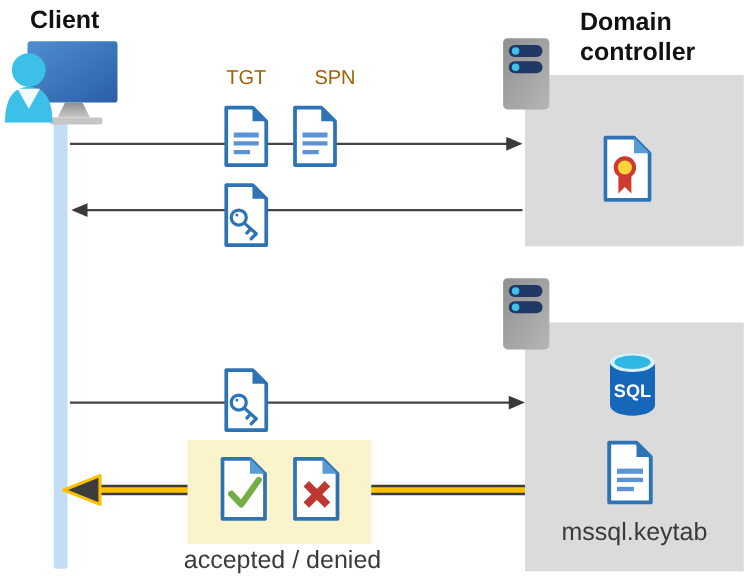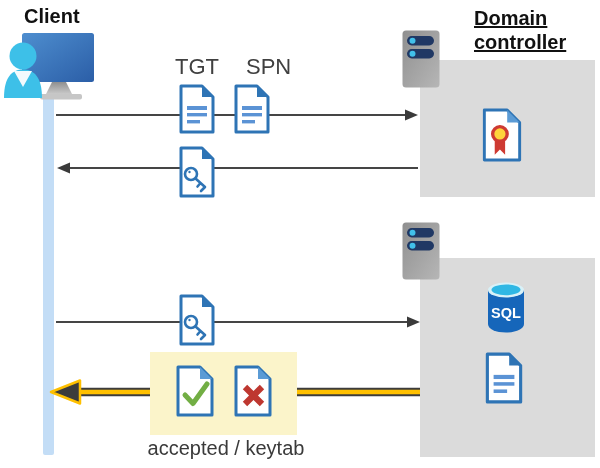--- a/index.html
+++ b/index.html
@@ -12,23 +12,23 @@
     left:43px;top:97px;width:11px;height:358px;background:#C3DDF6;border-radius:2px;z-index:1;
   }
   .arrows{left:0;top:0;z-index:2;}
   .panel{background:#DBDBDB;z-index:3;}
   .panel.dc{left:420px;top:60px;width:175px;height:137px;}
   .panel.linux{left:420px;top:258px;width:175px;height:199px;}
   .highlight{left:150px;top:352px;width:147px;height:83px;background:#FBF4CA;z-index:3;}
   .icon{z-index:4;}
   .lbl{z-index:5;position:absolute;}
   .title{font-weight:700;font-size:20px;color:#111;line-height:1.2;}
-  .sub{font-size:22px;color:#404040;}
+  .sub{font-size:16px;color:#a16207;text-align:center;}
   .big{font-size:20px;color:#3A3A3A;text-align:center;}
-  .dc-title{left:474px;top:6px;width:120px;text-decoration:underline;}
+  .dc-title{left:464px;top:6px;width:120px;}
   .linux-title{left:452px;top:228px;width:140px;}
   .client-title{left:24px;top:4px;}
   .tgt-lbl{left:175px;top:54px;width:44px;}
   .spn-lbl{left:246px;top:54px;width:44px;}
   .keytab-lbl{left:420px;top:415px;width:175px;}
   .accepted-lbl{left:128px;top:437px;width:196px;}
 </style>
 </head>
 <body>
 
@@ -165,15 +165,16 @@
   <svg class="abs icon" style="left:232px;top:365px" width="42" height="52" viewBox="0 0 42 52">
     <path d="M4 2 H26 L38 14 V50 H4 Z" fill="#fff" stroke="#2E74B5" stroke-width="3" stroke-linejoin="round"></path>
     <path d="M26 2 L38 14 L26 14 Z" fill="#5B9BD5"></path>
     <path d="M13 22 L30 39 M30 22 L13 39" fill="none" stroke="#BE3730" stroke-width="6.2" stroke-linecap="butt"></path>
   </svg>
 
   <div class="lbl title client-title">Client</div>
   <div class="lbl title dc-title">Domain controller</div>
   <div class="lbl sub tgt-lbl">TGT</div>
   <div class="lbl sub spn-lbl">SPN</div>
-  <div class="lbl big accepted-lbl">accepted / keytab</div>
+  <div class="lbl big keytab-lbl">mssql.keytab</div>
+  <div class="lbl big accepted-lbl">accepted / denied</div>
 
 </div>
 
 </body></html>

